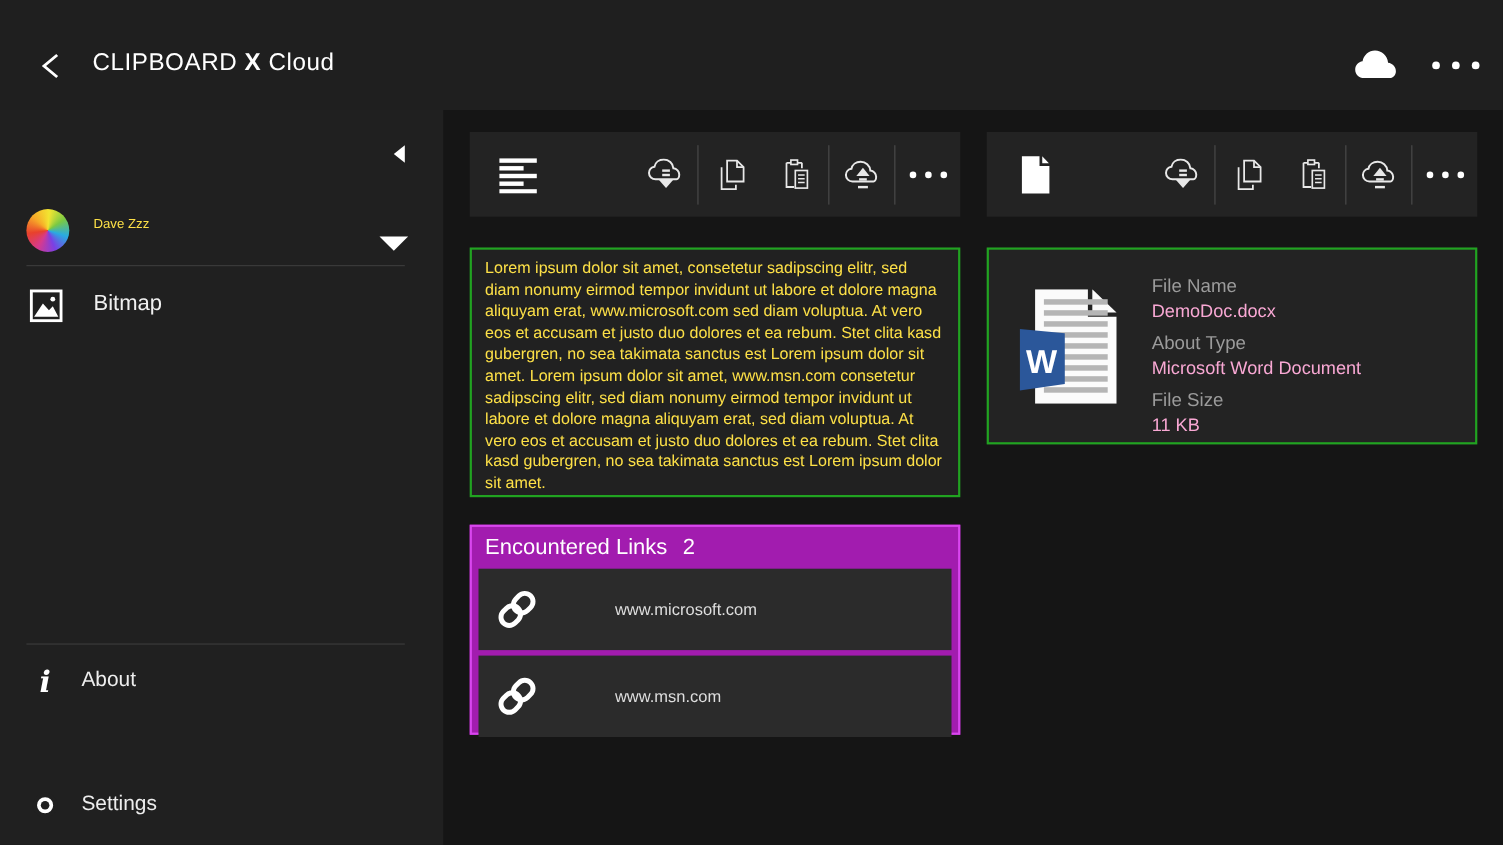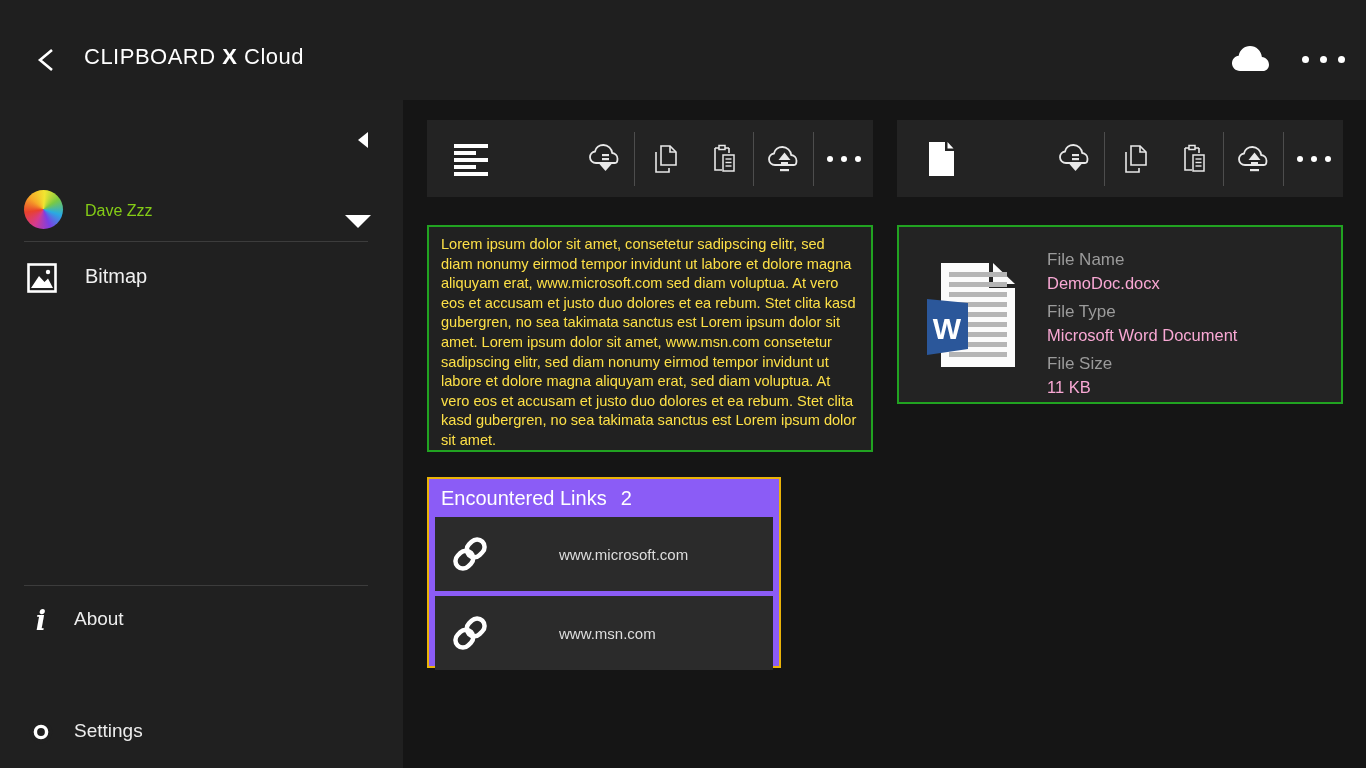--- a/index.html
+++ b/index.html
@@ -16,21 +16,21 @@
   .tb-more .dot { width:7px; height:7px; border-radius:50%; background:#fff; }
 
   
   .sidebar { position:absolute; left:0; top:100px; width:403px; height:668px; background:#202020; }
   .menu-title { position:absolute; left:28px; top:8px; font-size:42px; font-weight:300; color:#fff; }
   .collapse-tri { position:absolute; left:358px; top:32px; width:0; height:0;
                   border-top:8px solid transparent; border-bottom:8px solid transparent; border-right:10px solid #fff; cursor:pointer; }
   .account-row { position:absolute; left:0; top:82px; width:403px; height:58px; cursor:pointer; }
   .avatar { position:absolute; left:24px; top:8px; width:39px; height:39px; border-radius:50%;
             background:conic-gradient(from 210deg,#d63a8e,#e8412c,#f7a928,#f2e531,#7ac943,#29abe2,#7b3fe4,#d63a8e); }
-  .account-name { position:absolute; left:85px; top:20px; font-size:16px; color:#84cc16; }
+  .account-name { position:absolute; left:85px; top:14px; font-size:12px; color:#fde047; }
   .account-caret { position:absolute; left:345px; top:33px; width:0; height:0;
                    border-left:13px solid transparent; border-right:13px solid transparent; border-top:13px solid #fff; }
   .side-divider { position:absolute; left:24px; width:344px; height:1px; background:#3c3c3c; }
   .nav-row { position:absolute; left:0; width:403px; height:52px; cursor:pointer; }
   .nav-row .nav-icon { position:absolute; left:26px; top:10px; width:32px; height:32px; display:flex; align-items:center; justify-content:center; }
   .nav-row .nav-label { position:absolute; left:85px; top:13px; font-size:20px; color:#f0f0f0; }
   .foot-row { position:absolute; left:0; width:403px; height:44px; cursor:pointer; }
   .foot-row .nav-icon { position:absolute; left:28px; top:6px; width:26px; height:28px; display:flex; align-items:center; justify-content:center; }
   .foot-row .nav-label { position:absolute; left:74px; top:8px; font-size:19px; color:#ededed; }
   .info-glyph { font-family:"DejaVu Serif", serif; font-style:italic; font-weight:700; font-size:27px; color:#fff; line-height:1; }
@@ -44,22 +44,22 @@
   .tool-group { margin-left:auto; display:flex; align-items:center; height:100%; }
   .tool-btn { width:59px; height:100%; display:flex; align-items:center; justify-content:center; cursor:pointer; }
   .tool-sep { width:1px; height:54px; background:#4d4d4d; }
   .dots3 { display:flex; gap:8px; }
   .dots3 .dot { width:6px; height:6px; border-radius:50%; background:#fff; }
 
   .text-card { position:absolute; left:24px; top:125px; width:446px; height:227px; background:#212121;
                border:2px solid #21a321; padding:8px 12px; overflow:hidden; }
   .text-card .body { font-size:14.6px; line-height:19.6px; color:#fde047; }
 
-  .links-panel { position:absolute; left:24px; top:377px; width:354px; height:191px; background:#8b5cf6;
-                 border:2px solid #eab308; }
+  .links-panel { position:absolute; left:24px; top:377px; width:446px; height:191px; background:#a21caf;
+                 border:2px solid #d946ef; }
   .links-header { padding:8px 12px 7px 12px; font-size:20px; color:#fff; }
   .links-header .count { margin-left:14px; }
   .link-row { margin:0 6px 5px 6px; height:74px; background:#2b2b2b; display:flex; align-items:center; cursor:pointer;gap:44px; }
   .link-row .chain { margin-left:16px; width:38px; height:38px; }
   .link-row .url { margin-left:26px; font-size:15px; color:#dedede; }
 
   .file-card { position:absolute; left:494px; top:125px; width:446px; height:179px; background:#232323;
                border:2px solid #21a321; }
   .word-icon { position:absolute; left:28px; top:36px; width:89px; height:104px; }
   .file-fields { position:absolute; left:148px; top:14px; }
@@ -301,20 +301,20 @@
           <rect x="22" y="79" width="58" height="5"></rect>
           <rect x="22" y="89" width="58" height="5"></rect>
         </g>
         <polygon points="0,36 41,40 41,86 0,92" fill="#2b579a"></polygon>
         <text x="20" y="76" font-size="30" font-weight="bold" fill="#ffffff" text-anchor="middle" font-family="Liberation Sans, sans-serif">W</text>
       </svg>
     </div>
     <div class="file-fields">
       <div class="f-label">File Name</div>
       <div class="f-value">DemoDoc.docx</div>
-      <div class="f-label">File Type</div>
+      <div class="f-label">About Type</div>
       <div class="f-value">Microsoft Word Document</div>
       <div class="f-label">File Size</div>
       <div class="f-value">11 KB</div>
     </div>
   </div>
 
 </div>
 
 </body></html>

